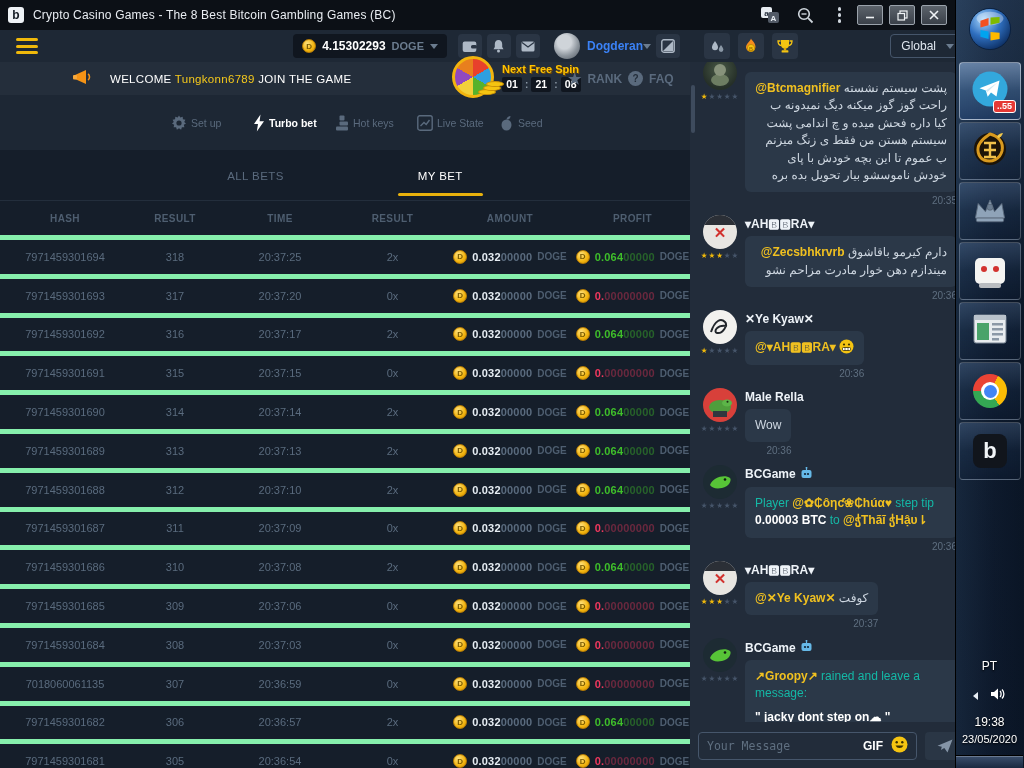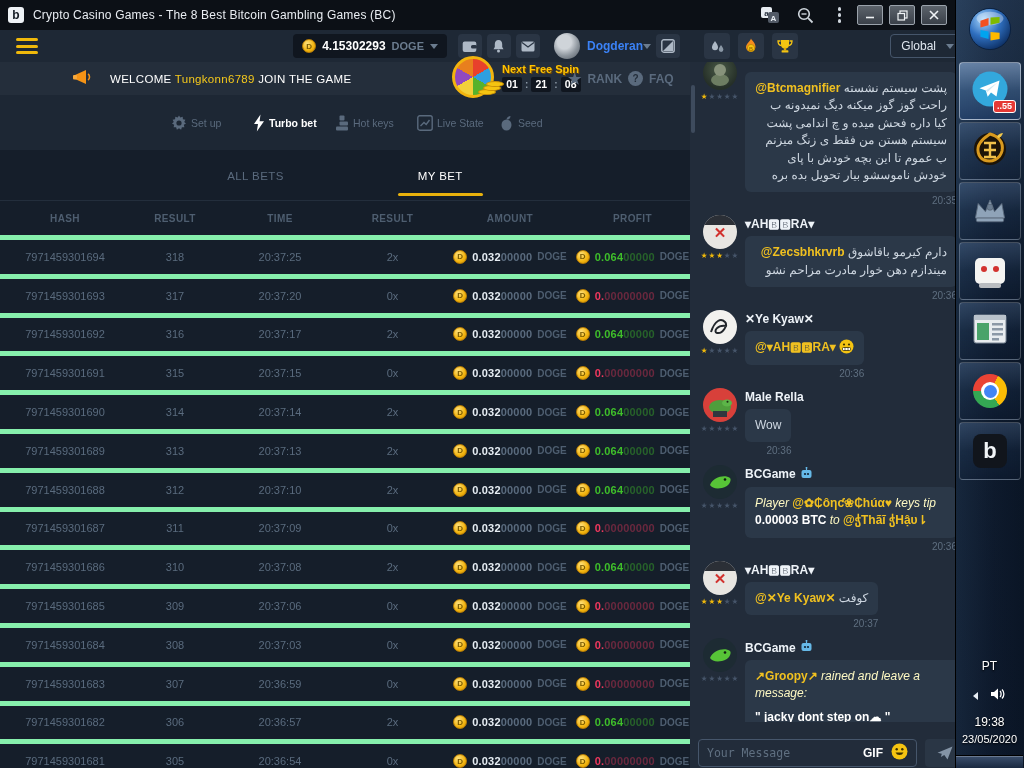--- a/index.html
+++ b/index.html
@@ -113,24 +113,24 @@
   .avatar { width:34px; height:34px; border-radius:50%; position:relative; overflow:hidden; flex:0 0 auto; }
   .stars { margin-top:2px; font-size:7.5px; letter-spacing:1px; white-space:nowrap; }
   .stars .on { color:#f0b90b; } .stars .off { color:#46556a; }
   .msg-right { flex:1; min-width:0; padding-left:5px; }
   .msg-user { color:#eef3f8; font-size:12px; font-weight:bold; margin:2px 0 5px; display:flex; align-items:center; gap:4px; }
   .bubble-wrap { width:fit-content; max-width:212px; }
   .bubble { background:#2b3848; border-radius:6px; padding:8px 10px; font-size:12px; line-height:1.45;
     color:#cdd6e0; word-wrap:break-word; }
   .bubble.rtl { text-align:right; }
   .mention { color:#f0c020; font-weight:bold; }
-  .dim { color:#fef9c3;font-style:italic; } .strong { color:#fff; font-weight:bold; }
+  .dim { color:#14b8a6; } .strong { color:#fff; font-weight:bold; }
   .msg-time { text-align:right; font-size:10px; color:#5f6f80; margin-top:3px; }
   .rain-quote { color:#fff; font-weight:bold; margin:6px 0 4px; }
-  #chat-inputbar { height:46px; display:flex; align-items:flex-start; padding:17px 10px 8px 8px; gap:8px; }
+  #chat-inputbar { height:46px; display:flex; align-items:flex-end; padding:17px 10px 8px 8px; gap:8px; }
   .msg-input { flex:1; height:28px; border:1px solid #46566b; border-radius:4px; background:transparent;
     display:flex; align-items:center; padding:0 8px; gap:8px; }
   .msg-input input { flex:1; background:transparent; border:none; outline:none; color:#9fb0c0;
     font-family:"DejaVu Sans Mono", monospace; font-size:11.5px; }
   .msg-input input::placeholder { color:#5f6f80; }
   .gif-label { color:#fff; font-weight:bold; font-size:12px; }
   .send-btn { width:40px; height:28px; background:#2a3645; border-radius:4px; display:flex;
     align-items:center; justify-content:center; cursor:pointer; }
 
   
@@ -550,21 +550,21 @@
                 <span class="num"><b class="n-main">0.032</b><b class="n-sub">00000</b></span>
                 <span class="unit">DOGE</span>
               </div>
               <div class="money">
                 <span class="coin">D</span>
                 <span class="num"><b class="p-loss">0.</b><b class="p-loss-sub">00000000</b></span>
                 <span class="unit">DOGE</span>
               </div>
             </div>
             <div class="trow">
-              <div class="c">7971459301683</div>
+              <div class="c">7018060061135</div>
               <div class="c">307</div>
               <div class="c">20:36:59</div>
               <div class="c">0x</div>
               <div class="money">
                 <span class="coin">D</span>
                 <span class="num"><b class="n-main">0.032</b><b class="n-sub">00000</b></span>
                 <span class="unit">DOGE</span>
               </div>
               <div class="money">
                 <span class="coin">D</span>
@@ -726,21 +726,21 @@
                 <span>BCGame</span>
                 <span><svg width="13" height="12" viewBox="0 0 13 12">
                     <rect x="1.5" y="3" width="10" height="8" rx="2" fill="#66b9e8"></rect>
                     <circle cx="5" cy="7" r="1.1" fill="#123"></circle>
                     <circle cx="8" cy="7" r="1.1" fill="#123"></circle>
                     <line x1="6.5" y1="0.5" x2="6.5" y2="3" stroke="#66b9e8" stroke-width="1.2"></line>
                     <circle cx="6.5" cy="0.8" r="0.9" fill="#66b9e8"></circle>
                   </svg></span>
               </div>
               <div class="bubble-wrap">
-                <div class="bubble"><span class="dim">Player </span><span class="mention">@✿₵ôηƈ❀₵húα♥</span><span class="dim"> keys tip </span><span class="strong">0.00003 BTC</span><span class="dim"> to </span><span class="mention">@ჭThãĩ ჭHậυ⇂</span></div>
+                <div class="bubble"><span class="dim">Player </span><span class="mention">@✿₵ôηƈ❀₵húα♥</span><span class="dim"> step tip </span><span class="strong">0.00003 BTC</span><span class="dim"> to </span><span class="mention">@ჭThãĩ ჭHậυ⇂</span></div>
                 <div class="msg-time">20:36</div>
               </div>
             </div>
           </div>
           <div class="msg">
             <div class="msg-left">
               <div class="avatar av-bandit"></div>
               <div class="stars"><span class="on">★</span><span class="on">★</span><span class="on">★</span><span class="off">★</span><span class="off">★</span></div>
             </div>
             <div class="msg-right">

